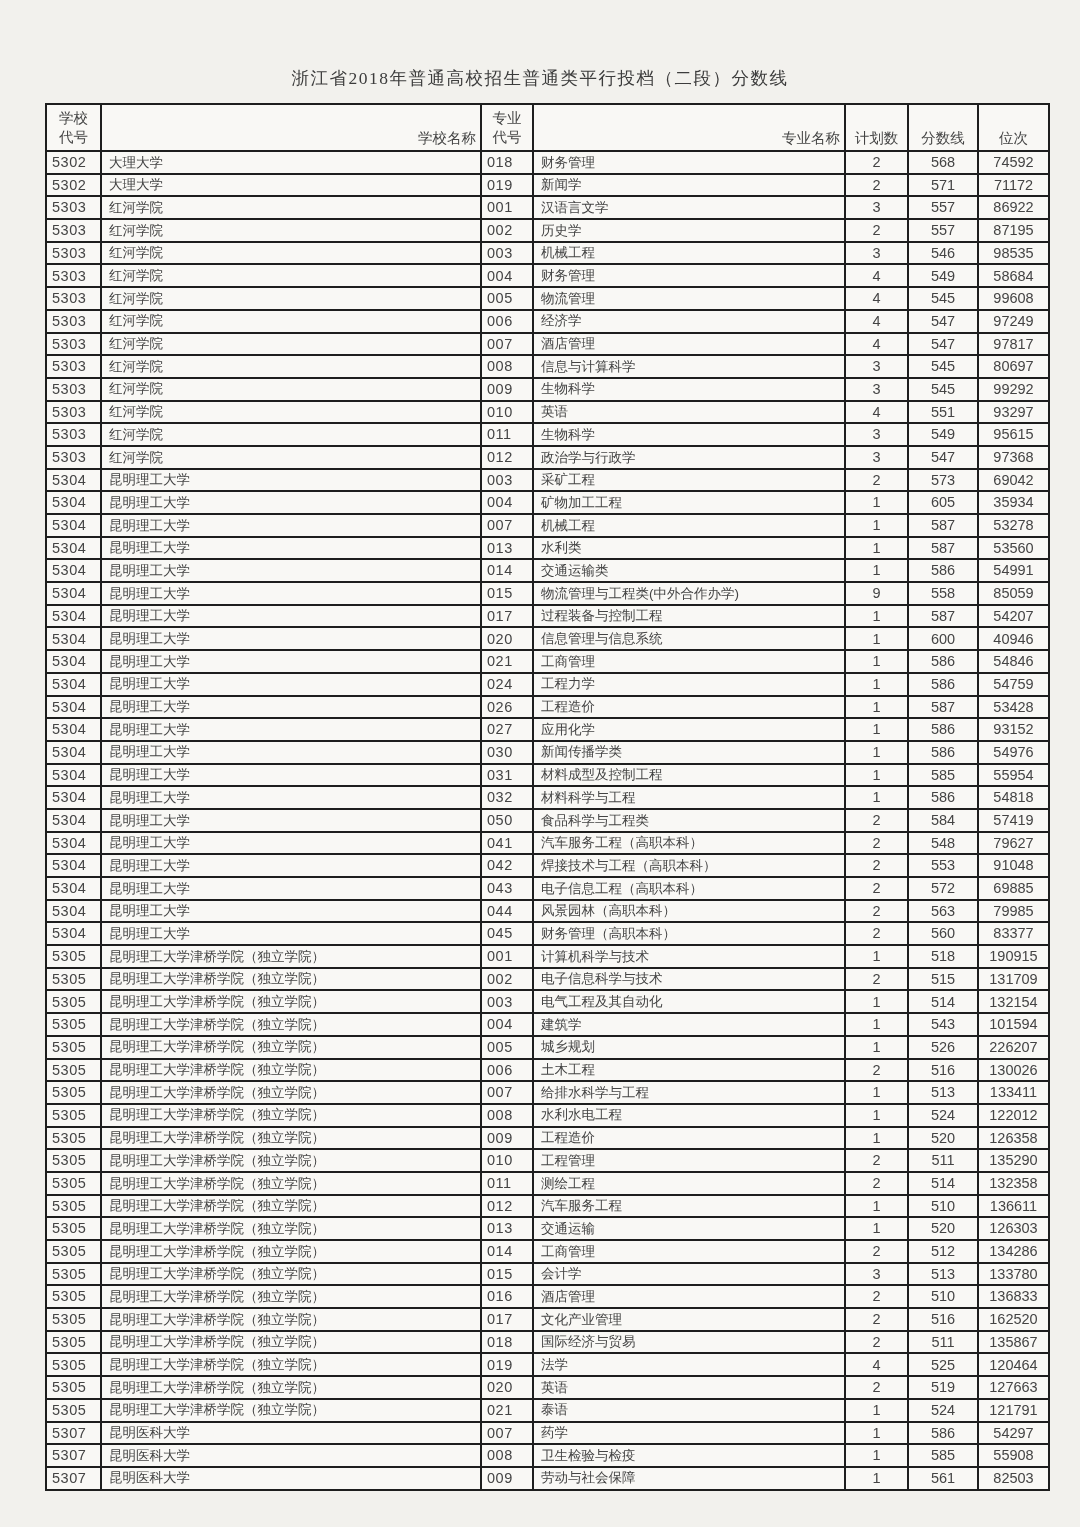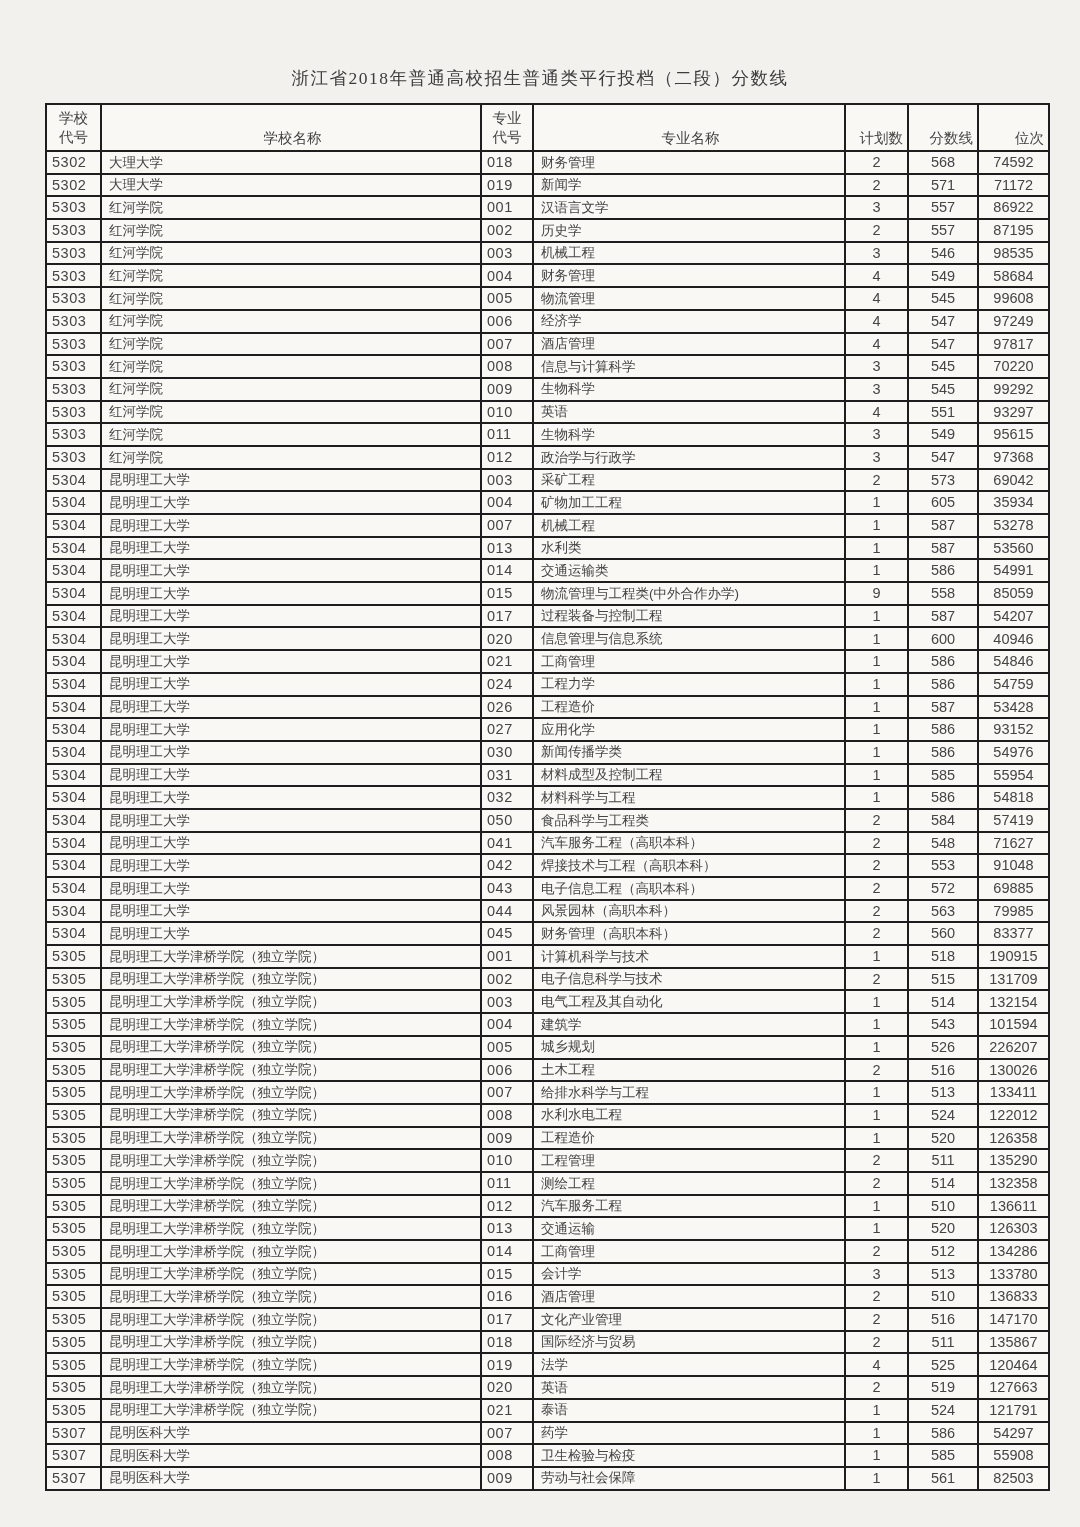--- a/index.html
+++ b/index.html
@@ -34,22 +34,22 @@
     white-space: nowrap;
   }
   thead th {
     height: 41px;
     font-weight: normal;
     font-size: 14.5px;
     color: var(--text, #444444);
     padding: 2px 4px;
   }
   th.two-line { vertical-align: middle; text-align: center; padding: 1px 2px; line-height: 19px; }
-  th.bottom-left { vertical-align: bottom; text-align: center; padding-left: 7px; }
-  th.bottom-center { vertical-align: bottom; text-align: right; }
+  th.bottom-left { vertical-align: bottom; text-align: right; padding-left: 7px; }
+  th.bottom-center { vertical-align: bottom; text-align: center; }
   td {
     height: 20.7px;
     font-size: 13.5px;
     line-height: 1;
     padding: 0 4px;
     vertical-align: middle;
   }
   td.code { text-align: left; padding-left: 5px; font-size: 14.5px; letter-spacing: 0.5px; }
   td.text-left { text-align: left; padding-left: 7px; }
   td.num-center { text-align: center; font-size: 14.5px; }
@@ -169,21 +169,21 @@
           <td class="num-center">547</td>
           <td class="num-center">97817</td>
         </tr>
         <tr>
           <td class="code">5303</td>
           <td class="text-left">红河学院</td>
           <td class="code">008</td>
           <td class="text-left">信息与计算科学</td>
           <td class="num-center">3</td>
           <td class="num-center">545</td>
-          <td class="num-center">70220</td>
+          <td class="num-center">80697</td>
         </tr>
         <tr>
           <td class="code">5303</td>
           <td class="text-left">红河学院</td>
           <td class="code">009</td>
           <td class="text-left">生物科学</td>
           <td class="num-center">3</td>
           <td class="num-center">545</td>
           <td class="num-center">99292</td>
         </tr>
@@ -358,21 +358,21 @@
           <td class="num-center">584</td>
           <td class="num-center">57419</td>
         </tr>
         <tr>
           <td class="code">5304</td>
           <td class="text-left">昆明理工大学</td>
           <td class="code">041</td>
           <td class="text-left">汽车服务工程（高职本科）</td>
           <td class="num-center">2</td>
           <td class="num-center">548</td>
-          <td class="num-center">71627</td>
+          <td class="num-center">79627</td>
         </tr>
         <tr>
           <td class="code">5304</td>
           <td class="text-left">昆明理工大学</td>
           <td class="code">042</td>
           <td class="text-left">焊接技术与工程（高职本科）</td>
           <td class="num-center">2</td>
           <td class="num-center">553</td>
           <td class="num-center">91048</td>
         </tr>
@@ -547,21 +547,21 @@
           <td class="num-center">510</td>
           <td class="num-center">136833</td>
         </tr>
         <tr>
           <td class="code">5305</td>
           <td class="text-left">昆明理工大学津桥学院（独立学院）</td>
           <td class="code">017</td>
           <td class="text-left">文化产业管理</td>
           <td class="num-center">2</td>
           <td class="num-center">516</td>
-          <td class="num-center">147170</td>
+          <td class="num-center">162520</td>
         </tr>
         <tr>
           <td class="code">5305</td>
           <td class="text-left">昆明理工大学津桥学院（独立学院）</td>
           <td class="code">018</td>
           <td class="text-left">国际经济与贸易</td>
           <td class="num-center">2</td>
           <td class="num-center">511</td>
           <td class="num-center">135867</td>
         </tr>

